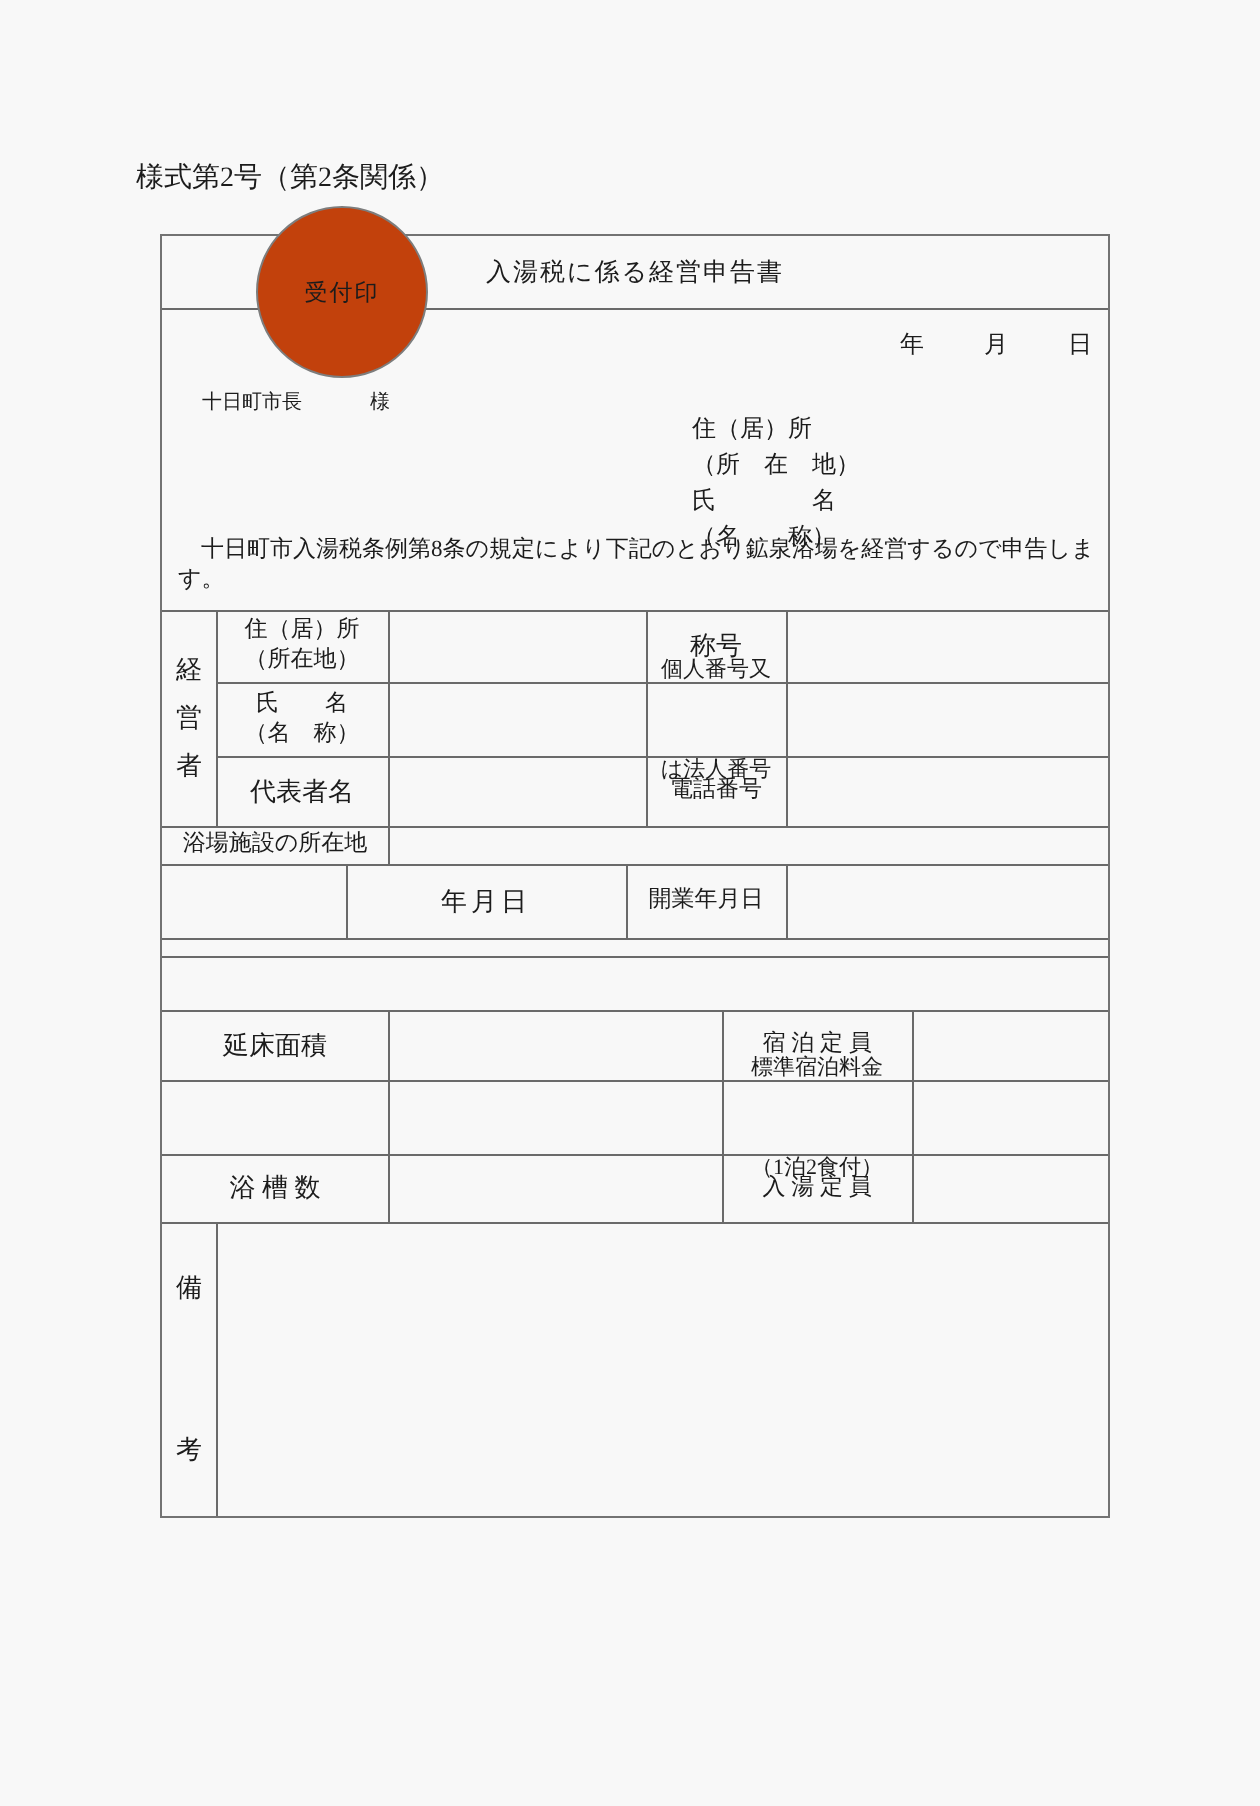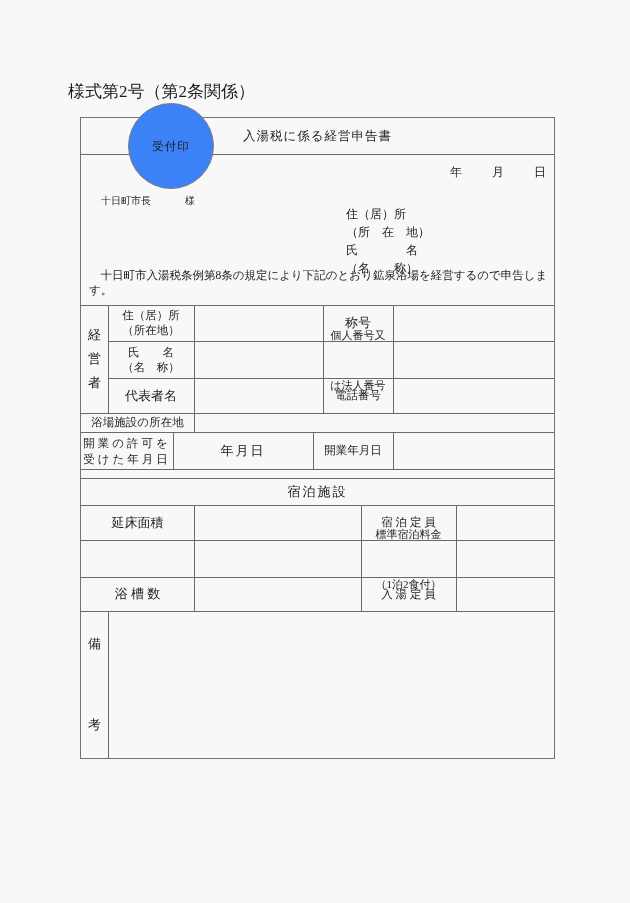--- a/index.html
+++ b/index.html
@@ -1,37 +1,37 @@
 <!DOCTYPE html>
 <html><head>
 <meta charset="utf-8">
 <style>
   html,body { margin:0; padding:0; background:#f8f8f8; }
   .page {
     position:relative; width:630px; height:903px; background:#f8f8f8;
     font-family:"Liberation Serif","DejaVu Serif",serif; color:#1c1c1c;
     overflow:hidden;
   }
-  .form-number { position:absolute; left:68px; top:80px; font-size:17px; }
+  .form-number { position:absolute; left:68px; top:80px; font-size:14px; }
 
   .form {
     position:absolute; left:80px; top:117px; width:473px; height:640px;
     border:1px solid #737373;
   }
   .hl { position:absolute; left:0; right:0; height:1px; background:#6a6a6a; }
   .vl { position:absolute; width:1px; background:#6a6a6a; }
 
   .title-row {
     position:absolute; left:0; top:0; width:100%; height:36px;
     display:flex; align-items:center; justify-content:center;
     font-size:12.5px; letter-spacing:1px;
   }
   .stamp-circle {
     position:absolute; left:128px; top:103px; width:84px; height:84px;
-    border:1px solid #7d7d7d; border-radius:50%; background:#3b82f6;
+    border:1px solid #7d7d7d; border-radius:50%; background:#c2410c;
     display:flex; align-items:center; justify-content:center;
     font-size:11.5px; letter-spacing:1px; z-index:5;
   }
   .date-line {
     position:absolute; left:0; top:46px; width:100%; box-sizing:border-box;
     display:flex; justify-content:flex-end; gap:30px; padding-right:8px;
     font-size:12px;
   }
   .addressee-line { position:absolute; left:20px; top:76px; display:flex; gap:34px; font-size:10px; }
   .applicant-block { position:absolute; left:265px; top:87px; font-size:12px; line-height:18px; }
@@ -137,29 +137,24 @@
     </div>
     <div class="cell fs115" style="left:242px;top:260px;width:70px;height:35px">電話番号</div>
 
     <div class="cell" style="left:312px;top:187px;width:161px;height:36px"></div>
     <div class="cell" style="left:312px;top:223px;width:161px;height:37px"></div>
     <div class="cell" style="left:312px;top:260px;width:161px;height:35px"></div>
 
     <div class="cell fs115" style="left:0;top:295px;width:113px;height:19px">浴場施設の所在地</div>
     <div class="cell" style="left:113px;top:295px;width:360px;height:19px"></div>
 
-    <div class="cell permit-label" style="left:0;top:314px;width:92px;height:37px">
-      <span class="line">開業の許可を</span>
-      <span class="line">受けた年月日</span>
-    </div>
     <div class="cell ls2" style="left:92px;top:314px;width:140px;height:37px">年月日</div>
     <div class="cell fs115" style="left:232px;top:314px;width:80px;height:37px">開業年月日</div>
     <div class="cell" style="left:312px;top:314px;width:161px;height:37px"></div>
 
-    <div class="cell ls2" style="left:0;top:360px;width:473px;height:27px">宿泊施設</div>
 
     <div class="cell" style="left:0;top:387px;width:113px;height:35px">延床面積</div>
     <div class="cell" style="left:113px;top:387px;width:167px;height:35px"></div>
     <div class="cell fs115" style="left:280px;top:387px;width:95px;height:35px">宿 泊 定 員</div>
     <div class="cell" style="left:375px;top:387px;width:98px;height:35px"></div>
 
     <div class="cell" style="left:113px;top:422px;width:167px;height:37px"></div>
     <div class="cell fs11" style="left:280px;top:422px;width:95px;height:37px">
       <span class="line">標準宿泊料金</span>
       <span class="line">（1泊2食付）</span>

